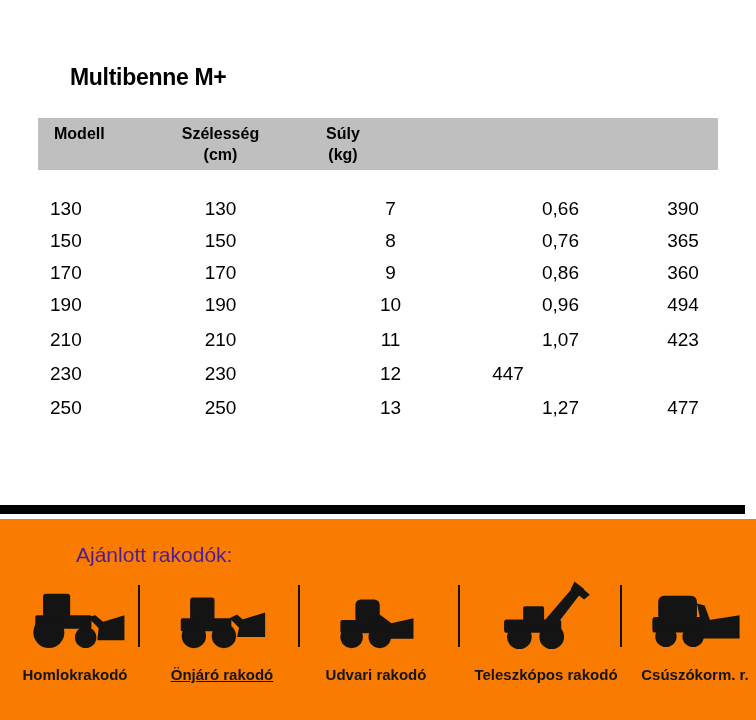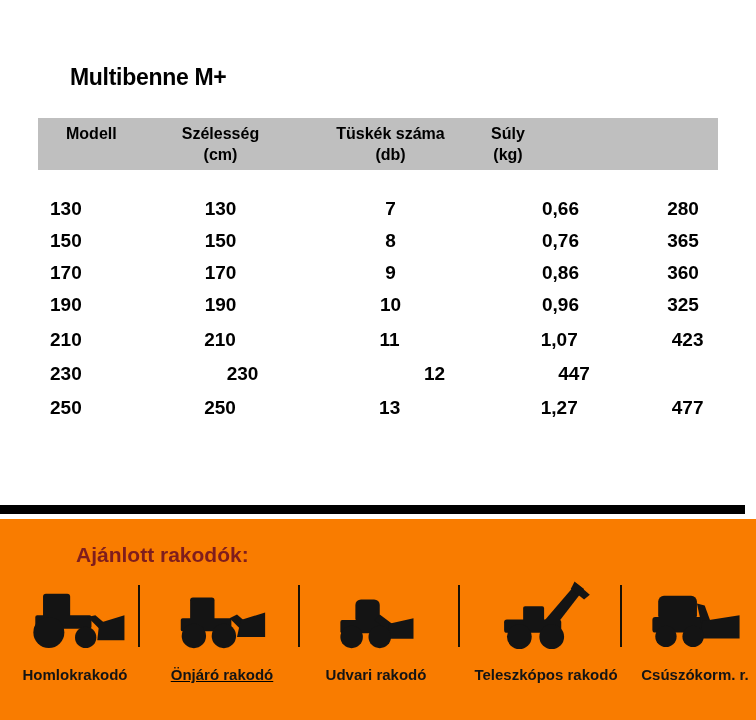--- a/index.html
+++ b/index.html
@@ -26,25 +26,25 @@
   
   .spec-table{position:absolute;left:38px;top:118px;width:680px;}
   .thead{
     display:flex;background:var(--header-bg);
     height:52px;padding-top:5px;
   }
   .th{
     display:flex;flex-direction:column;align-items:center;
     font-weight:700;font-size:16px;line-height:21px;text-align:center;
   }
-  .tr{display:flex;align-items:center;font-size:19px;height:32px;font-weight:bold;}
-  .tr.grp2{height:34px;gap:22px;}
+  .tr{display:flex;align-items:center;font-size:19px;height:32px;}
+  .tr.grp2{height:34px;}
   .tr.first-grp2{margin-top:2px;}
   .tbody{margin-top:23px;}
-  .c1{width:95px;align-items:flex-start;text-align:left;padding-left:28px;}
+  .c1{width:95px;align-items:flex-start;text-align:left;padding-left:16px;}
   .c2{width:175px;}
   .c3{width:165px;}
   .c4{width:175px;}
   .c5{width:70px;}
   .td{display:block;}
   .td.c1{padding-left:12px;}
   .td.c2,.td.c3,.td.c4,.td.c5{text-align:center;}
 
   
   .rule{
@@ -52,21 +52,21 @@
     background:#000000;
   }
 
   
   .footer{
     position:absolute;left:0;top:519px;width:756px;height:201px;
     background:var(--accent-orange);
   }
   .footer-heading{
     margin:0;position:absolute;left:76px;top:24px;
-    font-size:21px;font-weight:700;color:#7f1d1d;
+    font-size:21px;font-weight:400;color:#4c1d95;
   }
   .machines{
     position:absolute;left:0;top:51px;width:756px;
     display:flex;align-items:flex-end;
   }
   .machine{display:flex;flex-direction:column;align-items:center;}
   .m1{width:150px;}
   .m2{width:144px;text-decoration:underline;}
   .m3{width:176px;}
   .m4{width:164px;}
@@ -98,58 +98,54 @@
   <div class="spec-table">
     <div class="thead">
       <div class="th c1">
         <span>Modell</span>
         <span></span>
       </div>
       <div class="th c2">
         <span>Szélesség</span>
         <span>(cm)</span>
       </div>
-      <div class="th c3">
-        <span>Tüskék száma</span>
-        <span>(db)</span>
-      </div>
       <div class="th c5">
         <span>Súly</span>
         <span>(kg)</span>
       </div>
     </div>
 
     <div class="tbody">
       <div class="tr">
         <span class="td c1">130</span>
         <span class="td c2">130</span>
         <span class="td c3">7</span>
         <span class="td c4">0,66</span>
-        <span class="td c5">280</span>
+        <span class="td c5">390</span>
       </div>
       <div class="tr">
         <span class="td c1">150</span>
         <span class="td c2">150</span>
         <span class="td c3">8</span>
         <span class="td c4">0,76</span>
         <span class="td c5">365</span>
       </div>
       <div class="tr">
         <span class="td c1">170</span>
         <span class="td c2">170</span>
         <span class="td c3">9</span>
         <span class="td c4">0,86</span>
         <span class="td c5">360</span>
       </div>
       <div class="tr">
         <span class="td c1">190</span>
         <span class="td c2">190</span>
         <span class="td c3">10</span>
         <span class="td c4">0,96</span>
-        <span class="td c5">325</span>
+        <span class="td c5">494</span>
       </div>
       <div class="tr grp2 first-grp2">
         <span class="td c1">210</span>
         <span class="td c2">210</span>
         <span class="td c3">11</span>
         <span class="td c4">1,07</span>
         <span class="td c5">423</span>
       </div>
       <div class="tr grp2">
         <span class="td c1">230</span>

